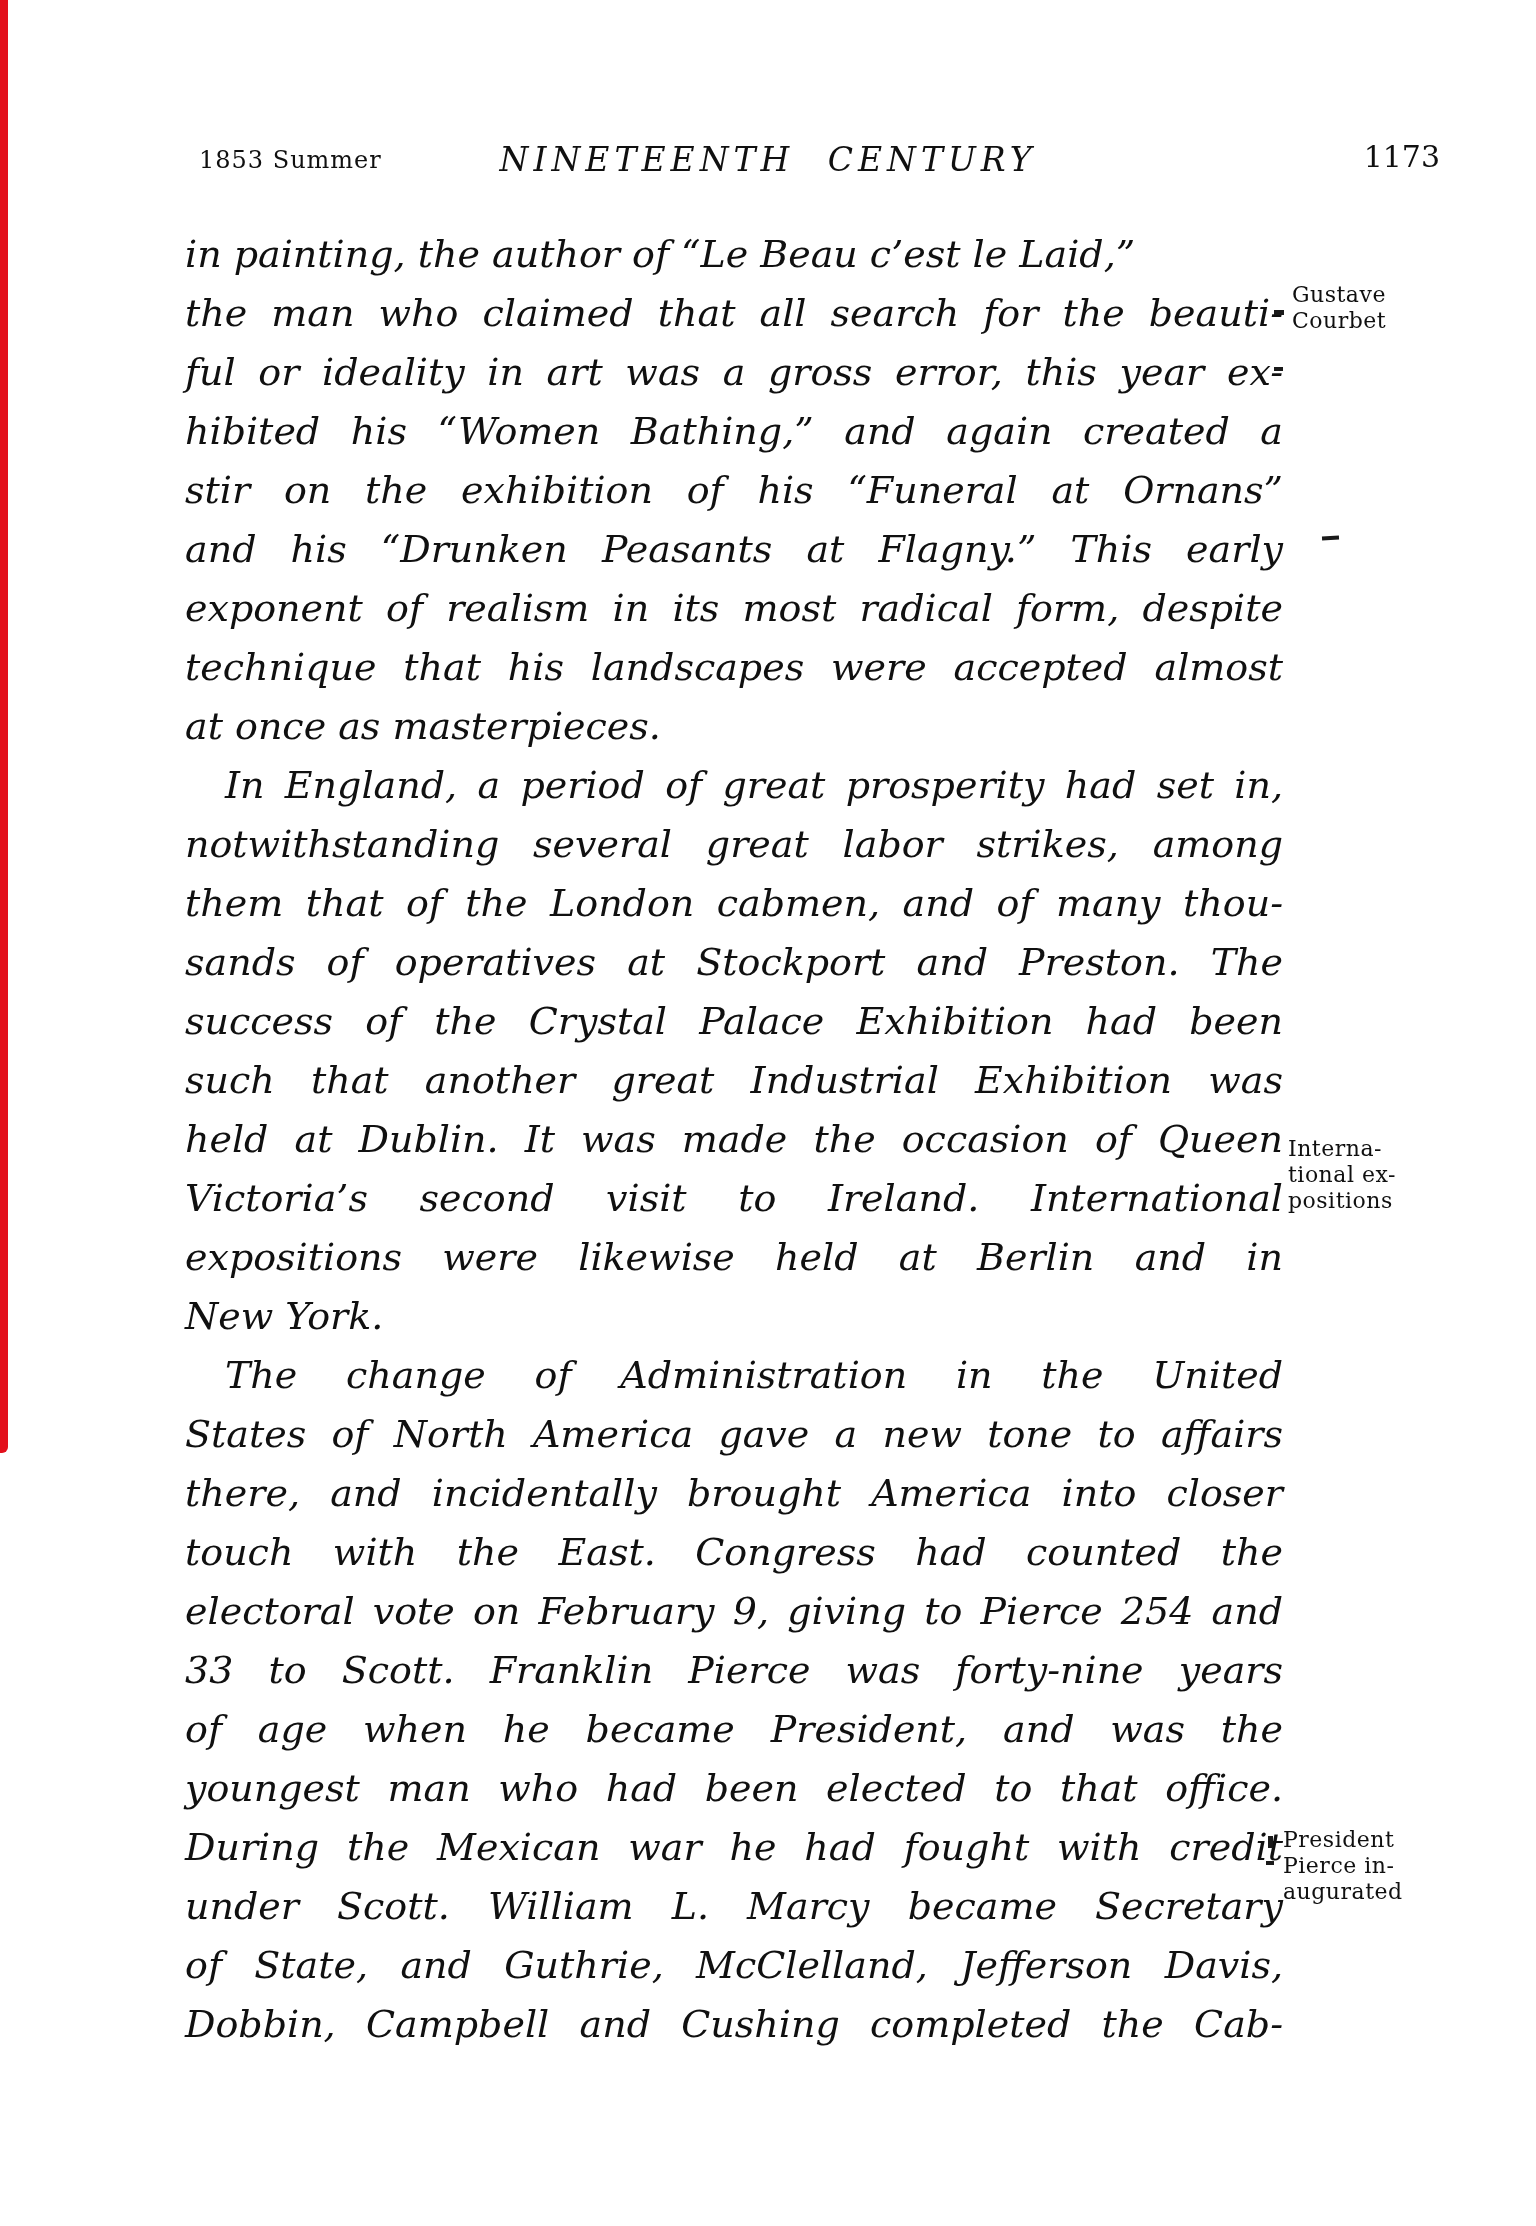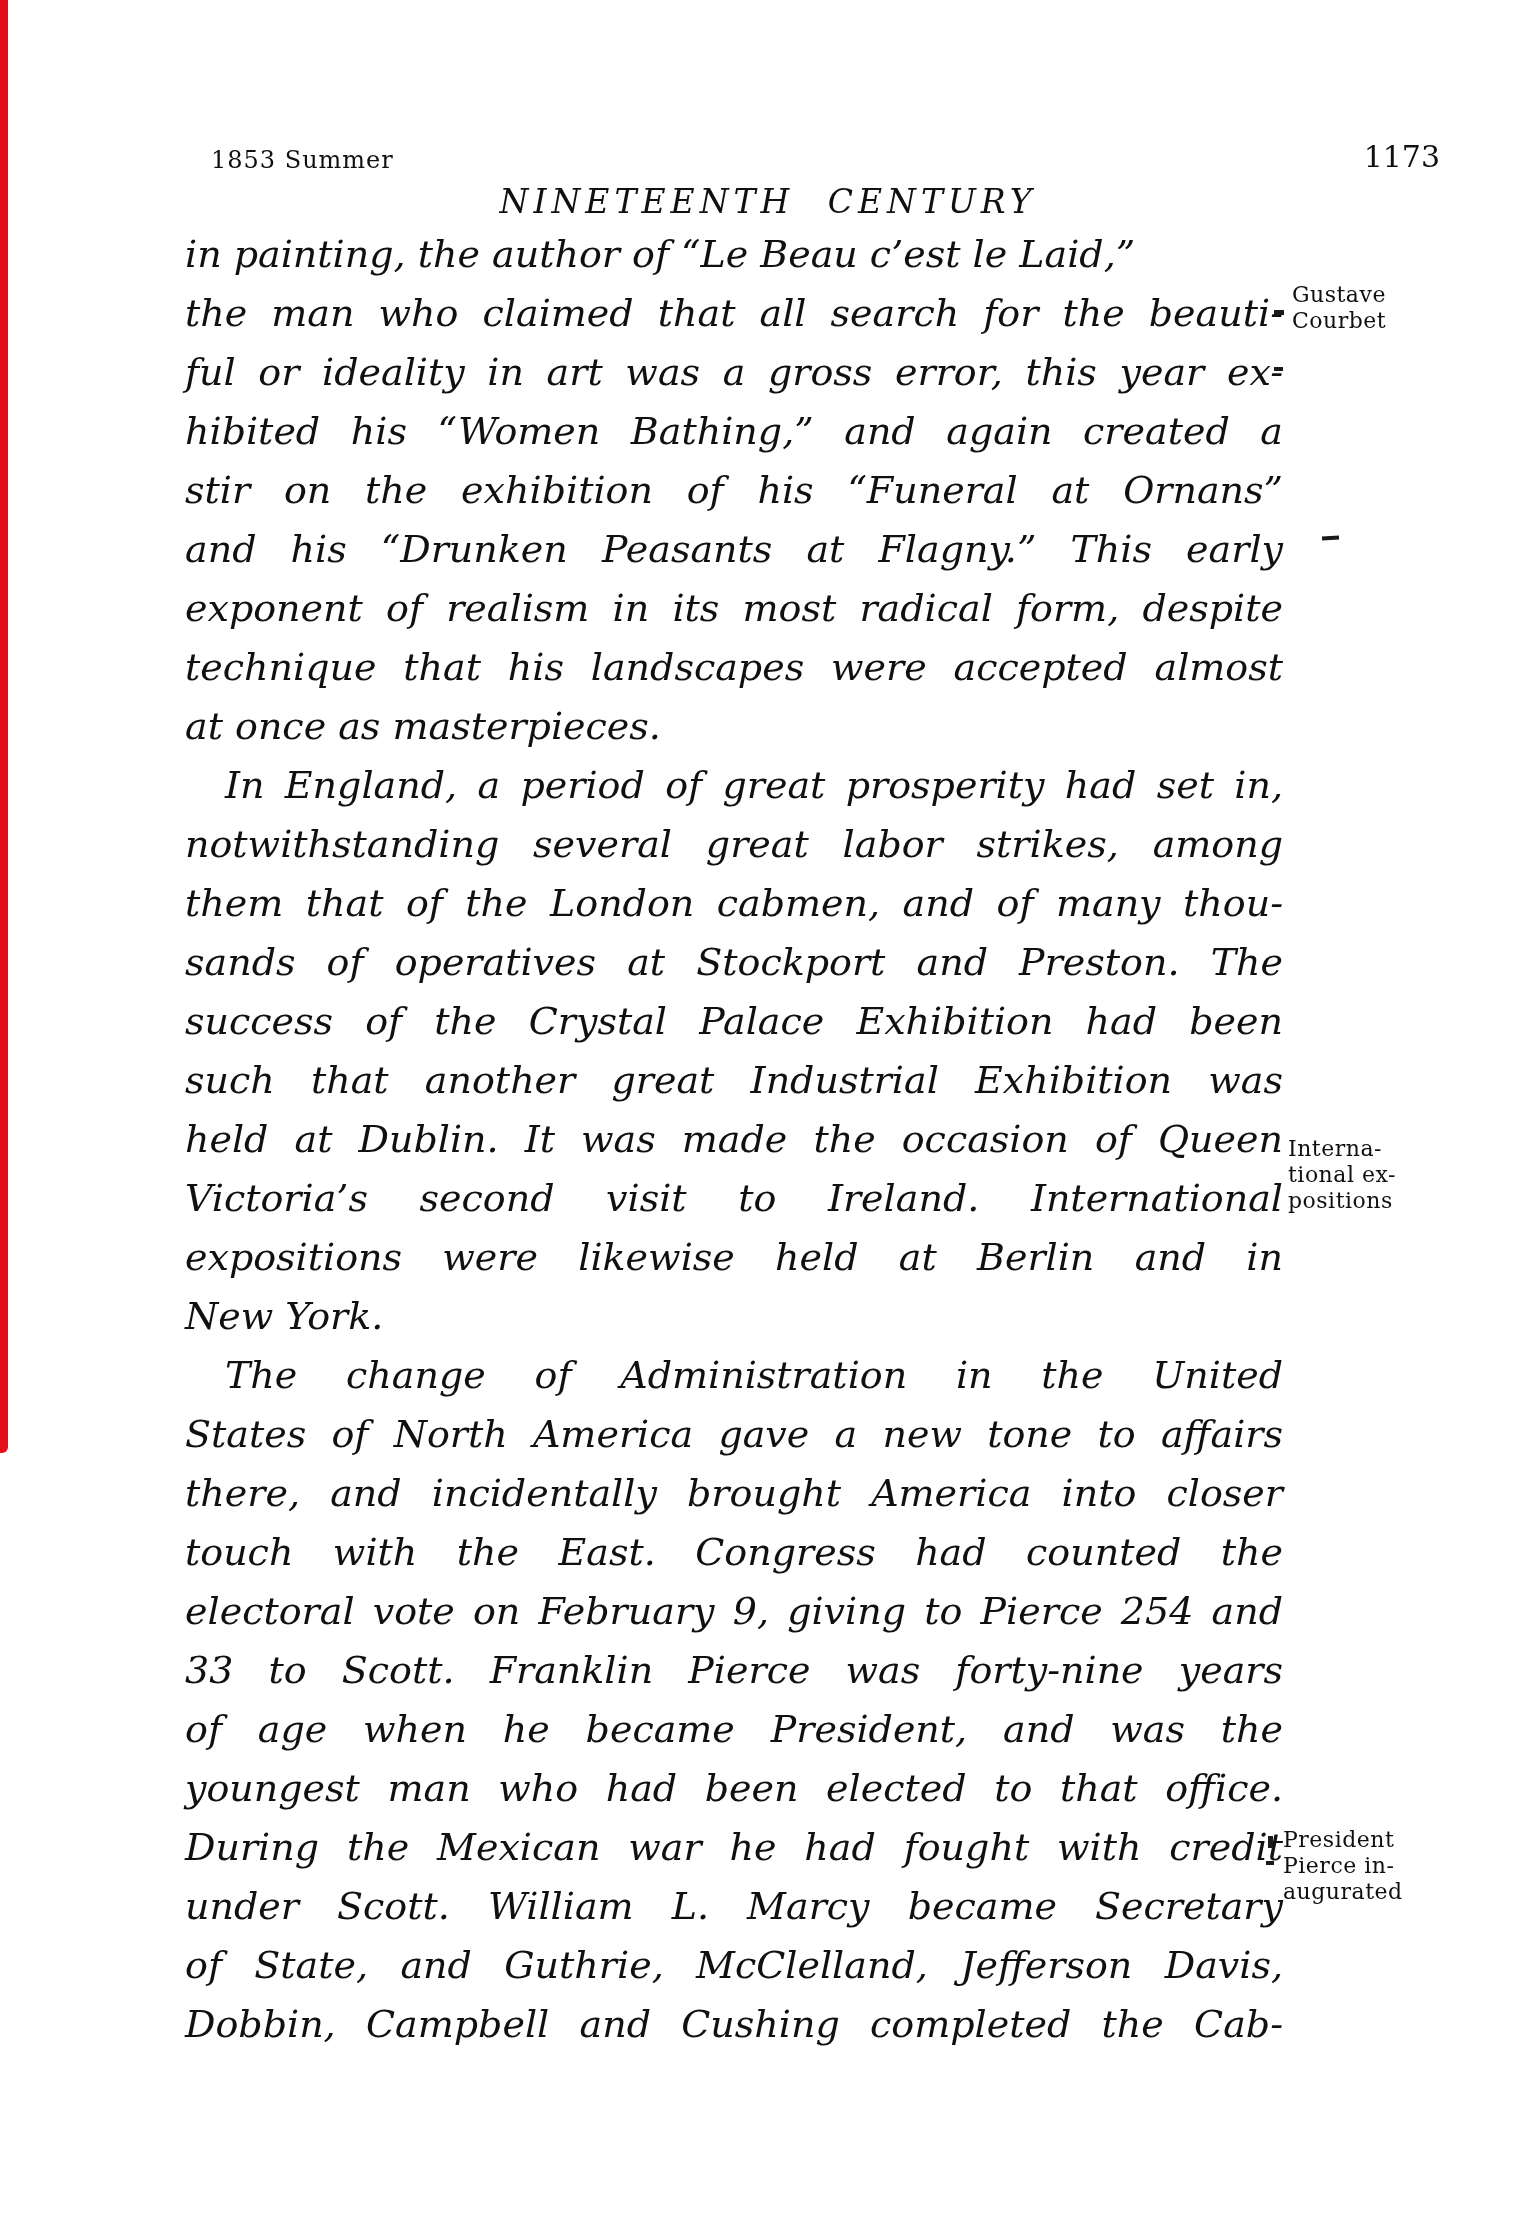--- a/index.html
+++ b/index.html
@@ -10,23 +10,23 @@
     font-family:"DejaVu Serif", serif;
     color:#101010;
     overflow:hidden;
   }
   
   .red-edge{
     position:absolute;left:0;top:0;width:8px;height:1453px;
     background:#e3101c;border-bottom-right-radius:6px;
   }
   
-  .era{position:absolute;left:199px;top:146px;font-size:24px;letter-spacing:1px;margin-left:12px;}
+  .era{position:absolute;left:199px;top:146px;font-size:24px;letter-spacing:1px;}
   .title{position:absolute;left:0;top:140px;width:100%;text-align:center;
-         font-style:italic;font-size:33px;letter-spacing:5px;word-spacing:18px;margin-top:42px;}
+         font-style:italic;font-size:33px;letter-spacing:5px;word-spacing:18px;}
   .folio{position:absolute;right:96px;top:139px;font-size:30px;}
   
   .body{
     position:absolute;left:185px;top:225px;width:1098px;
     font-size:38px;
     font-style:italic;
   }
   .line{height:59px;line-height:59px;white-space:nowrap;text-align:left;}
   .line.just{text-align:justify;text-align-last:justify;}
   .line.ind{text-indent:40px;}

